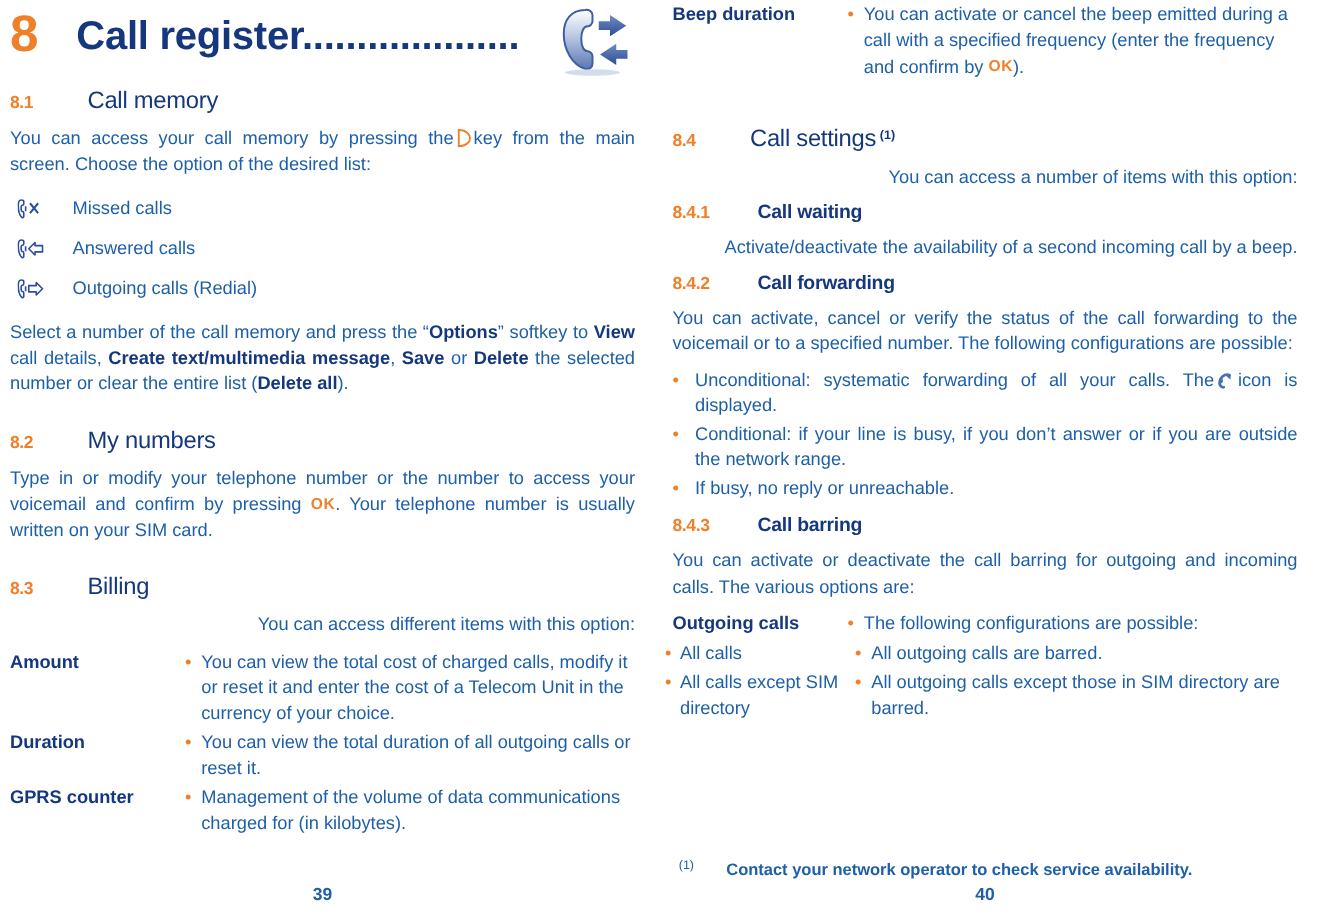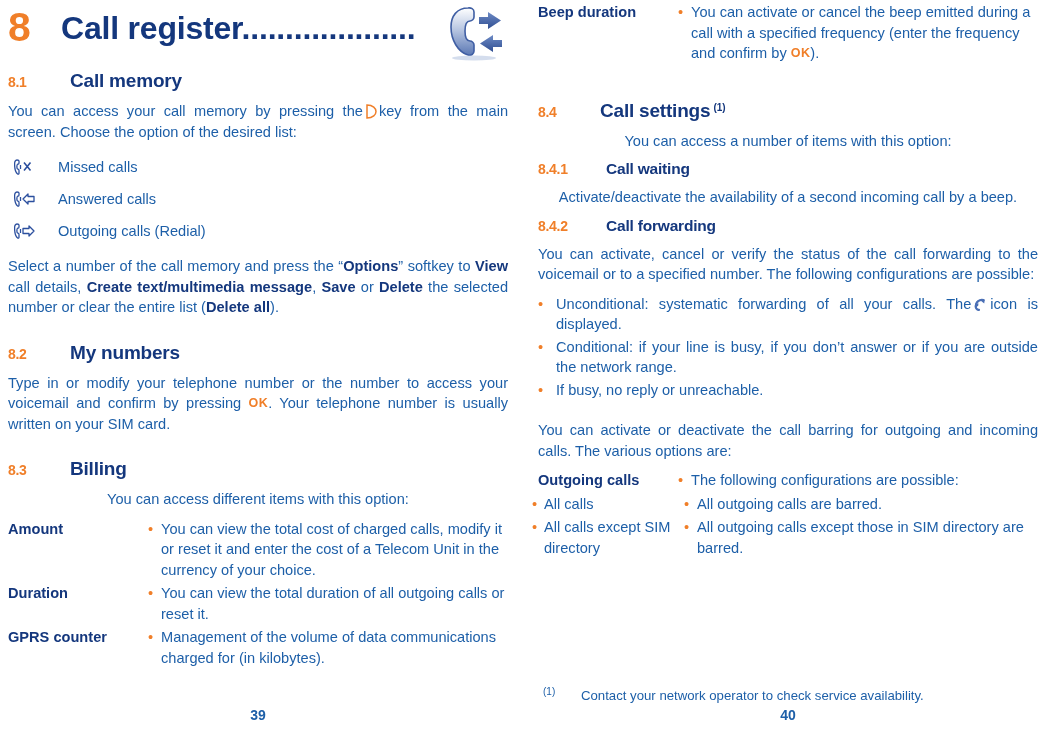--- a/index.html
+++ b/index.html
@@ -73,21 +73,21 @@
   .h2 .num {
     color: #f07f29;
     font-weight: bold;
     font-size: 14px;
     width: 62px;
     flex: 0 0 62px;
     letter-spacing: -0.3px;
   }
   .h2 .txt {
     color: #14377d;
-    font-weight: bold;
+    font-weight: normal;
     font-size: 19px;
     letter-spacing: -0.2px;
   }
   .h2 .sup {
     color: #14377d;
     font-weight: bold;
     font-size: 10px;
     vertical-align: super;
     position: relative;
     top: -6px;
@@ -114,21 +114,21 @@
 
   
   p.body {
     margin: 0;
     font-size: 14.6px;
     line-height: 20.5px;
     color: #1d5fa8;
     text-align: justify;
     text-justify: inter-word;
   }
-  p.body.nojust { text-align: center; }
+  p.body.nojust { text-align: right; }
   .b { font-weight: bold; color: #14377d; }
 
   
   .icon-row {
     display: flex;
     align-items: center;
     height: 32px;
   }
   .icon-row .ico {
     width: 44px;
@@ -239,21 +239,21 @@
     font-size: 13.2px;
     color: #1d5fa8;
   }
   .footnote .fnum {
     flex: 0 0 38px;
     font-size: 10px;
     position: relative;
     top: -5px;
     padding-left: 5px;
   }
-  .footnote .ftxt { flex: 1 1 auto; }
+  .footnote .ftxt { flex: 1 1 auto; font-weight: bold; }
 
   
   .pagenum {
     position: absolute;
     top: 707px;
     width: 500px;
     text-align: center;
     font-size: 14px;
     font-weight: bold;
     color: #1d5fa8;
@@ -437,20 +437,24 @@
         <span class="btxt">Conditional: if your line is busy, if you don’t answer or if you are outside the network range.</span>
       </div>
       <div class="bitem">
         <span class="bullet">•</span>
         <span class="btxt">If busy, no reply or unreachable.</span>
       </div>
     </div>
 
     <div class="sp-sm"></div>
 
+    <div class="h3">
+      <span class="num">8.4.3</span>
+      <span class="txt">Call barring</span>
+    </div>
     <div class="sp-sm"></div>
     <p class="body">You can activate or deactivate the call barring for outgoing and incoming calls. The various options are:</p>
     <div class="sp-sm"></div>
 
     <div>
       <div class="def-row">
         <div class="def-term">Outgoing calls</div>
         <div class="def-desc">
           <span class="bullet">•</span>
           <span class="dtxt">The following configurations are possible:</span>

